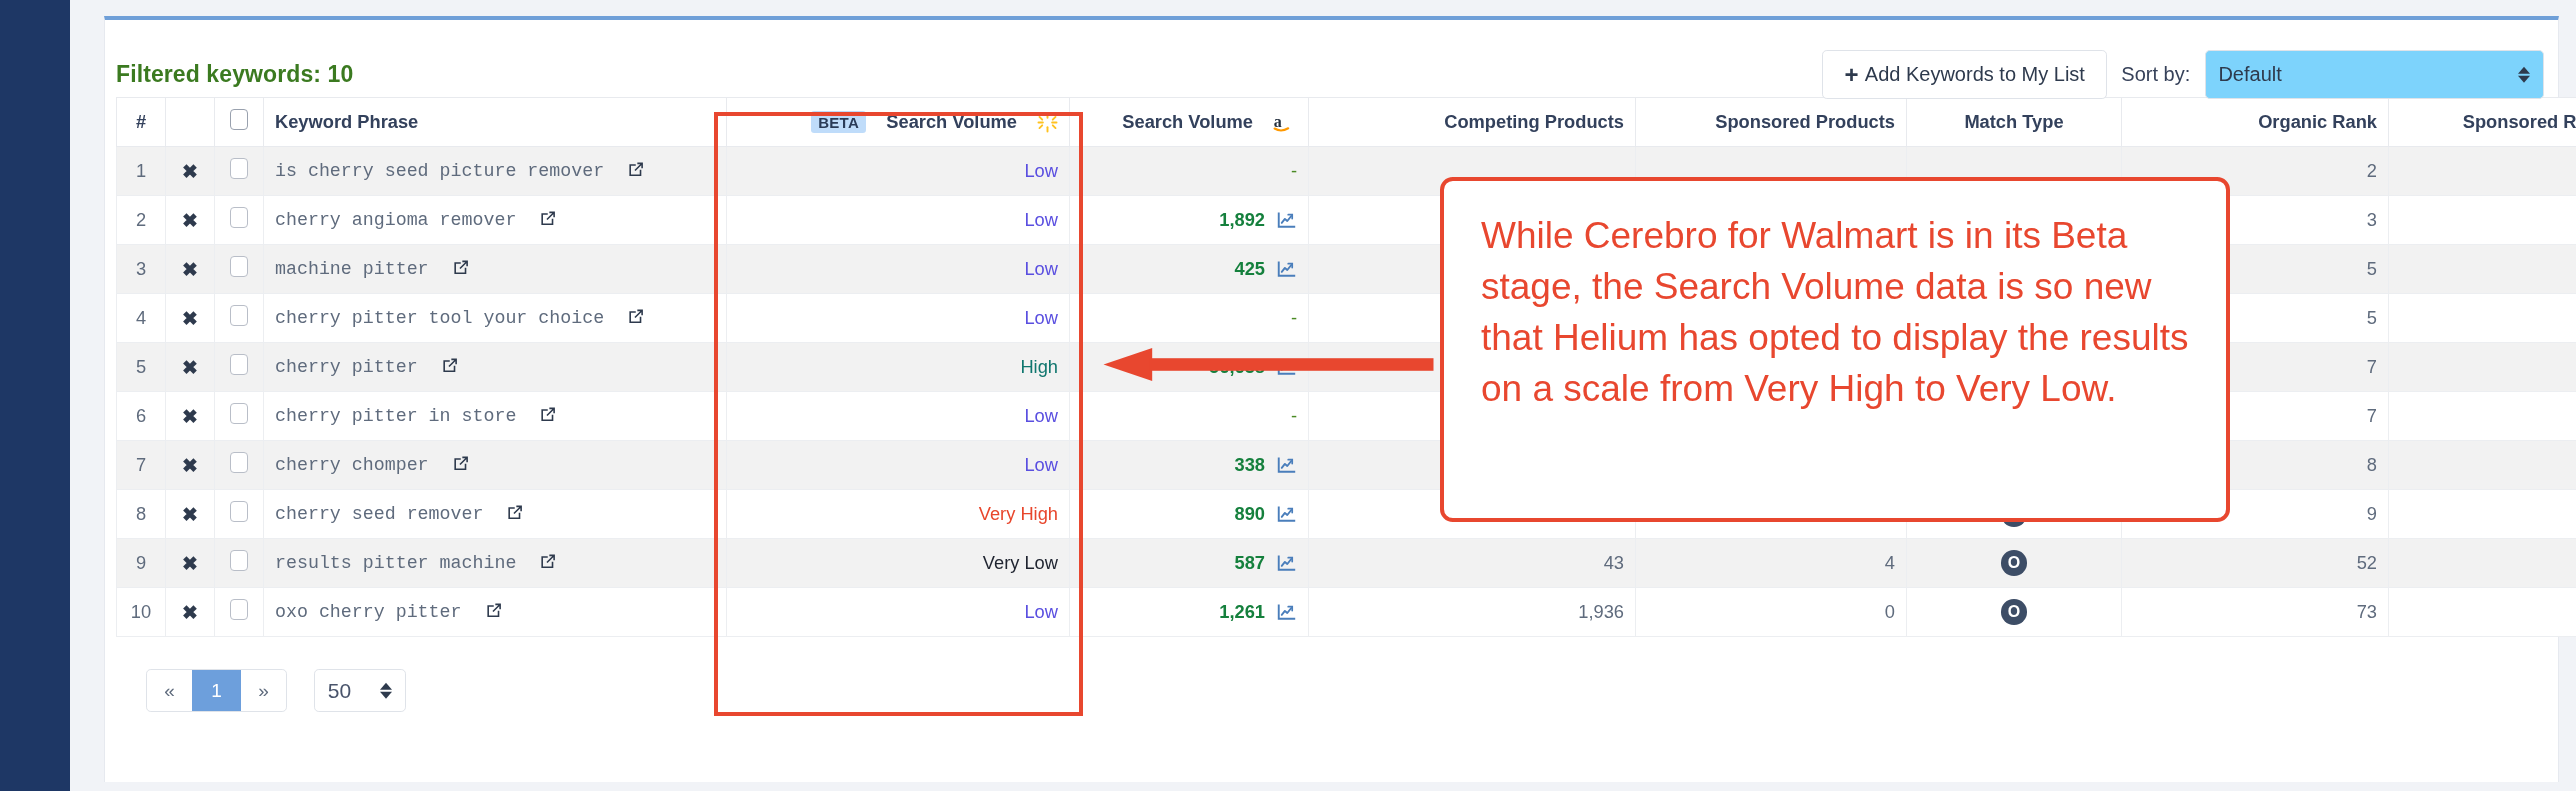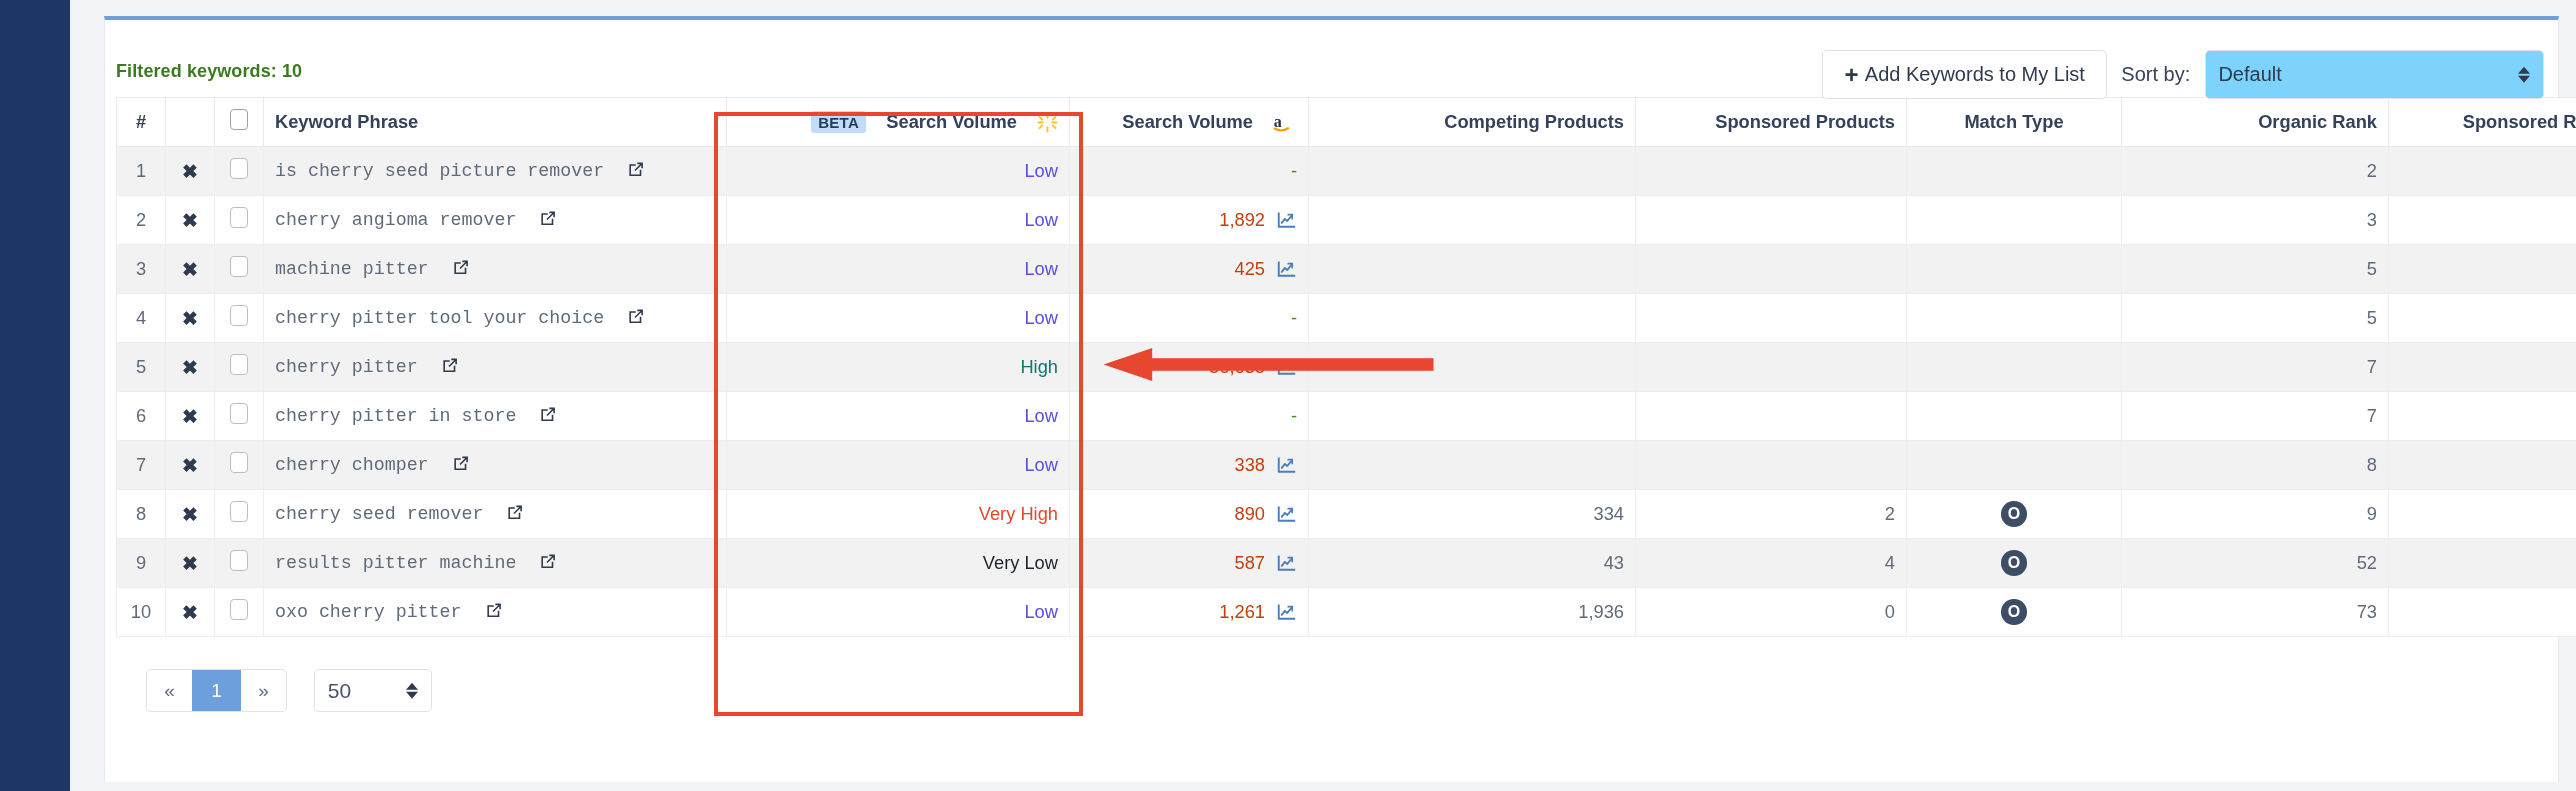--- a/index.html
+++ b/index.html
@@ -33,21 +33,21 @@
     border-right: 0.8px solid #e6e9ef;
   }
 
   
   .toolbar {
     position: relative;
     height: 77px;
   }
   .filtered-count {
     position: absolute; left: 11px; top: 41px;
-    font-size: 18px; font-weight: bold;
+    font-size: 23px; font-weight: bold;
     color: #3b7a20;
     letter-spacing: 0.1px;
   }
   .toolbar-right {
     position: absolute; right: 14.4px; top: 30px;
     display: flex; align-items: center; gap: 14.4px;
   }
   .btn-add {
     display: flex; align-items: center; gap: 6.4px;
     height: 49px; padding: 0 21px;
@@ -151,21 +151,21 @@
   .kw-text { color: #5f6b7d; }
   .ext-icon { width: 17.5px; height: 17.5px; flex: 0 0 auto; cursor: pointer; }
 
   
   .sv-verylow  { color: #1f2430; }
   .sv-low      { color: #5a4fe0; margin-top: 28px; }
   .sv-high     { color: #0f766e; }
   .sv-veryhigh { color: #e8462c; }
 
   .sva-cell { display: flex; align-items: center; justify-content: flex-end; gap: 11px; }
-  .sva-num { color: #c2410c; }
+  .sva-num { color: #15803d; font-weight: bold; }
   .sva-dash { color: #4a8a24; }
   .trend-icon { width: 21px; height: 19px; flex: 0 0 auto; cursor: pointer; }
 
   .match-badge {
     display: inline-flex; align-items: center; justify-content: center;
     width: 25.5px; height: 25.5px; border-radius: 50%;
     background: #3d4d66; color: #ffffff;
     font-size: 16px; font-weight: bold;
   }
 
@@ -182,21 +182,21 @@
   }
   .pager .pg {
     min-width: 45px; height: 43px;
     display: flex; align-items: center; justify-content: center;
     font-size: 19px; color: #5f6b7d; cursor: pointer;
   }
   .pager .pg.active { background: #6d9fdc; color: #fff; min-width: 49px; }
   .perpage {
     position: relative;
     display: flex; align-items: center;
-    height: 43px; width: 118px;
+    height: 43px; width: 92px;
     border: 0.8px solid #dfe3e9; border-radius: 4.8px;
     background: #fff; cursor: pointer;
   }
   .perpage .pp-val { padding-left: 12.8px; font-size: 21px; color: #49546b; }
   .perpage .stepper i.up   { border-bottom-color: #2e3a4d; }
   .perpage .stepper i.down { border-top-color: #2e3a4d; }
 
   
   .ann-rect {
     position: absolute;
@@ -617,15 +617,18 @@
     </div>
   </div>
 
   <div class="ann-rect" id="ann-col-box"></div>
 
   <svg id="ann-arrow" viewBox="0 0 420 42">
     <polygon points="0,21 62,0 62,42" fill="#e8472f"></polygon>
     <rect x="58" y="13" width="362" height="16" fill="#e8472f"></rect>
   </svg>
 
+  <div id="ann-callout">
+    <p>While Cerebro for Walmart is in its Beta stage, the Search Volume data is so new that Helium has opted to display the results on a scale from Very High to Very Low.</p>
+  </div>
 
 </div>
 
 
 </body></html>

